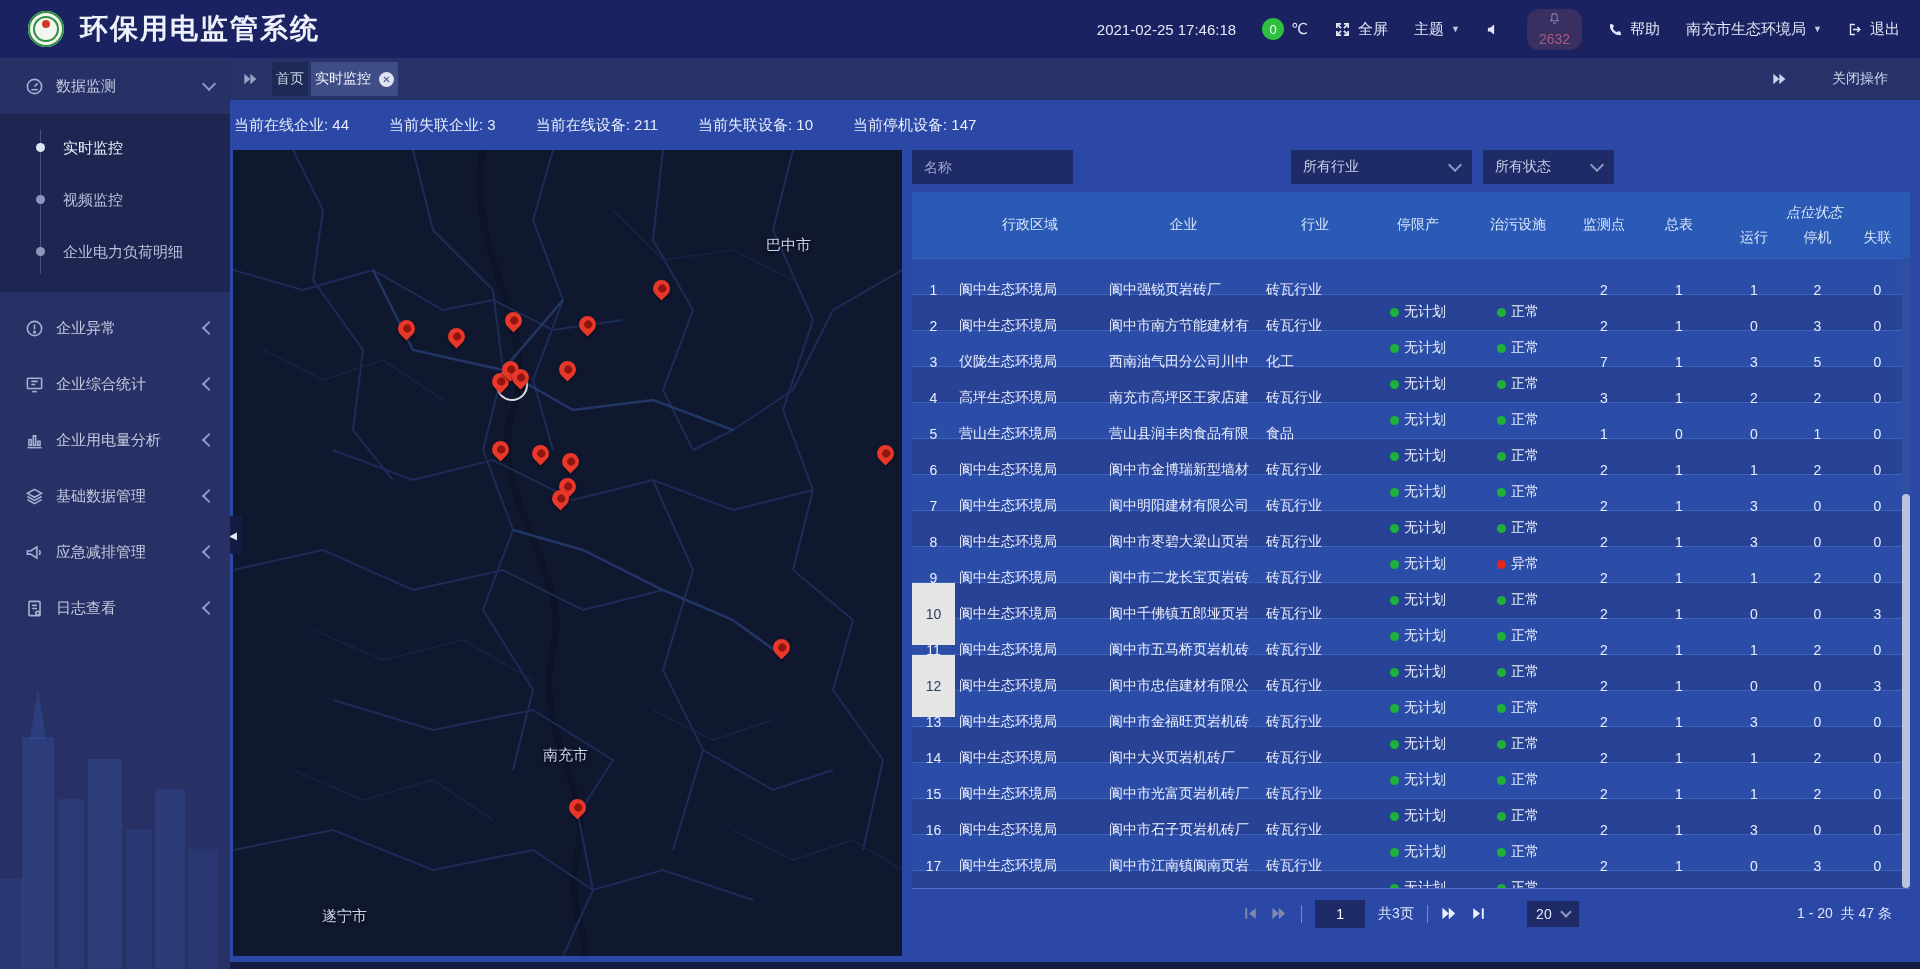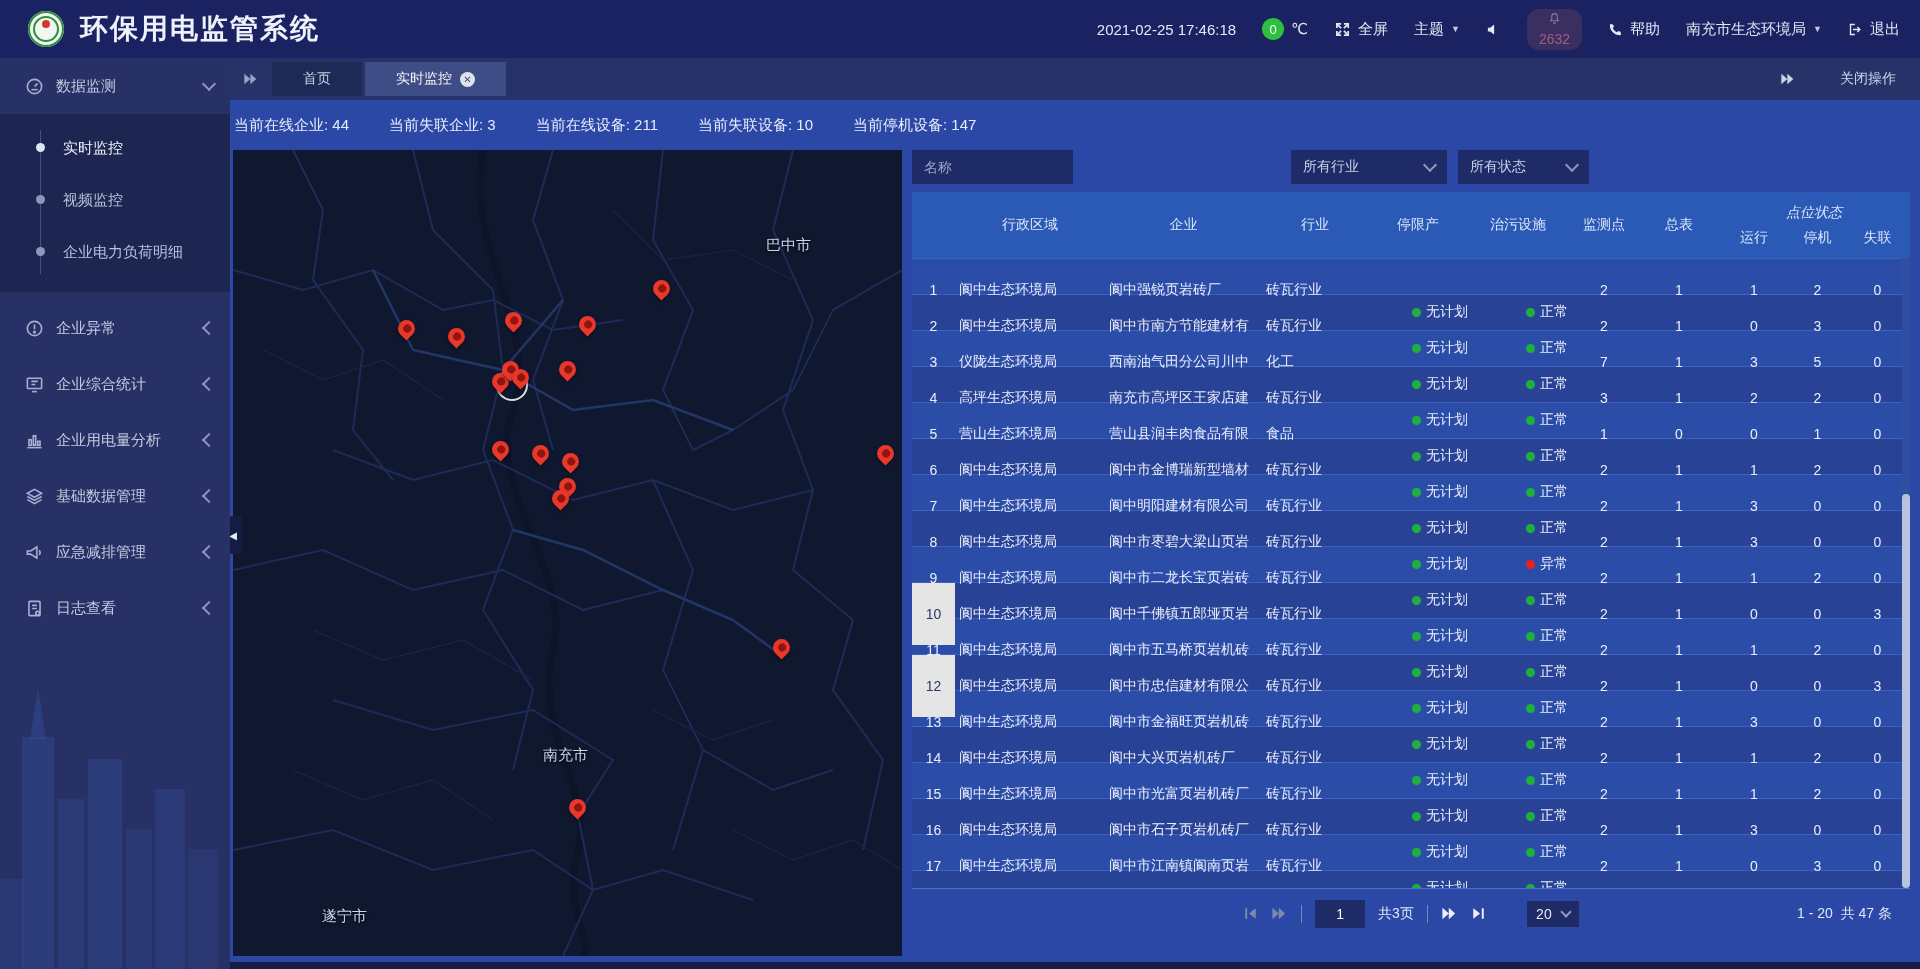--- a/index.html
+++ b/index.html
@@ -30,24 +30,24 @@
   .submenu .vline{position:absolute;left:40px;top:16px;bottom:18px;width:1px;background:#454f84;}
   .sub-item{height:52px;display:flex;align-items:center;padding-left:63px;font-size:15px;color:#b9c1dc;position:relative;cursor:pointer;}
   .sub-item .dot{position:absolute;left:36px;top:21px;width:9px;height:9px;border-radius:50%;background:#8d96bd;}
   .sub-item.active{color:#eef2fc;}
   .sub-item.active .dot{background:#dfe5f4;}
   .skyline{position:absolute;left:0;bottom:0;opacity:.5;pointer-events:none;}
 
   
   .tabbar{position:absolute;left:230px;top:58px;width:1690px;height:42px;background:#273368;display:flex;align-items:center;z-index:10;}
   .tab-nav{width:42px;height:42px;display:flex;align-items:center;justify-content:center;color:#99a2c4;cursor:pointer;}
-  .tab{height:34px;padding:0 31px;display:flex;align-items:center;font-size:14px;color:#c6cde4;background:#1e2a56;margin-right:3px;cursor:pointer;}
+  .tab{height:34px;padding:0 4px;display:flex;align-items:center;font-size:14px;color:#c6cde4;background:#1e2a56;margin-right:3px;cursor:pointer;}
   .tab.active{background:#3e4d85;color:#f2f4fb;}
   .tab-close{width:15px;height:15px;border-radius:50%;background:#dfe3f0;color:#3e4d85;font-size:10px;line-height:15px;text-align:center;margin-left:8px;font-weight:bold;}
-  .tab-ops{margin-left:auto;display:flex;align-items:center;gap:44px;padding-right:24px;font-size:14px;color:#cdd4ea;}
+  .tab-ops{margin-left:auto;display:flex;align-items:center;gap:44px;padding-right:32px;font-size:14px;color:#cdd4ea;}
 
   
   .statsbar{position:absolute;left:230px;top:100px;width:1690px;height:50px;display:flex;align-items:center;gap:40px;padding-left:4px;font-size:15px;color:#e8edfa;z-index:5;}
   .stat{white-space:nowrap;}
 
   
   .map{position:absolute;left:233px;top:150px;width:669px;height:806px;background:#101830;overflow:hidden;z-index:5;}
   .city{position:absolute;color:#ccd6ed;font-size:15px;text-shadow:0 1px 3px #000;}
   .pin{position:absolute;width:17px;height:17px;background:#e8372b;border-radius:50% 50% 50% 0;transform:rotate(-45deg);box-shadow:-1px 1px 3px rgba(0,0,0,.5);}
   .pin:after{content:"";position:absolute;left:4.5px;top:4.5px;width:8px;height:8px;background:#8f150e;border-radius:50%;}
@@ -70,21 +70,21 @@
   .th-sub{grid-row:2;display:flex;align-items:center;justify-content:center;padding-bottom:6px;}
   .tbody{position:absolute;left:0;top:66px;width:998px;height:630px;overflow:hidden;}
   .row{height:36px;align-items:center;font-size:14px;color:#eaeefc;border-top:1px solid #3b63be;box-sizing:border-box;cursor:pointer;}
   .row:nth-child(odd){background:#2c4da7;}
   .row:nth-child(even){background:#284295;}
   .cell{overflow:hidden;white-space:nowrap;}
   .cell.left{padding-left:4px;}
   .cell.center{text-align:center;}
   .idx{display:flex;align-items:center;justify-content:center;height:100%;}
   .idx.hl{background:#e5e5e5;color:#2c3a66;}
-  .dotcell{display:flex;align-items:center;justify-content:flex-end;gap:5px;margin-top:44px;}
+  .dotcell{display:flex;align-items:center;justify-content:center;gap:5px;margin-top:44px;}
   .dot{width:9px;height:9px;border-radius:50%;flex:0 0 auto;}
   .dot.green{background:#1fb03c;}
   .dot.red{background:#e6231d;}
   .sbar-track{position:absolute;right:0;top:66px;width:8px;height:630px;background:#2f4f9f;}
   .sbar-thumb{position:absolute;right:0;top:236px;width:8px;height:394px;background:#b9c3dd;border-radius:4px;cursor:pointer;}
 
   
   .pager{position:absolute;left:912px;top:888px;width:998px;height:50px;background:#2b48a6;border-top:1px solid #4a71c7;display:flex;align-items:center;color:#dfe6f6;font-size:14px;z-index:6;box-sizing:border-box;}
   .pager-center{margin:0 auto;display:flex;align-items:center;gap:13px;}
   .pbtn{display:flex;align-items:center;justify-content:center;cursor:pointer;}
@@ -361,21 +361,21 @@
       <div class="pin" style="left: 336px; top: 649px;"></div>
     </div>
   <div class="collapse-tab">◀</div>
 
   <div class="filters">
     <input class="fbox" style="width: 161px;" placeholder="名称">
     <div class="fbox" style="width:196px;margin-top:44px;">
       <span>行政区域名称</span>
       <span class="fchev"></span>
     </div>
-    <div class="fbox" style="width:156px;font-family:Liberation Mono, monospace;">
+    <div class="fbox" style="width:181px;font-family:Liberation Mono, monospace;">
       <span>所有行业</span>
       <span class="fchev"></span>
     </div>
     <div class="fbox" style="width:131px;">
       <span>所有状态</span>
       <span class="fchev"></span>
     </div>
   </div>
 
   <div class="table">

